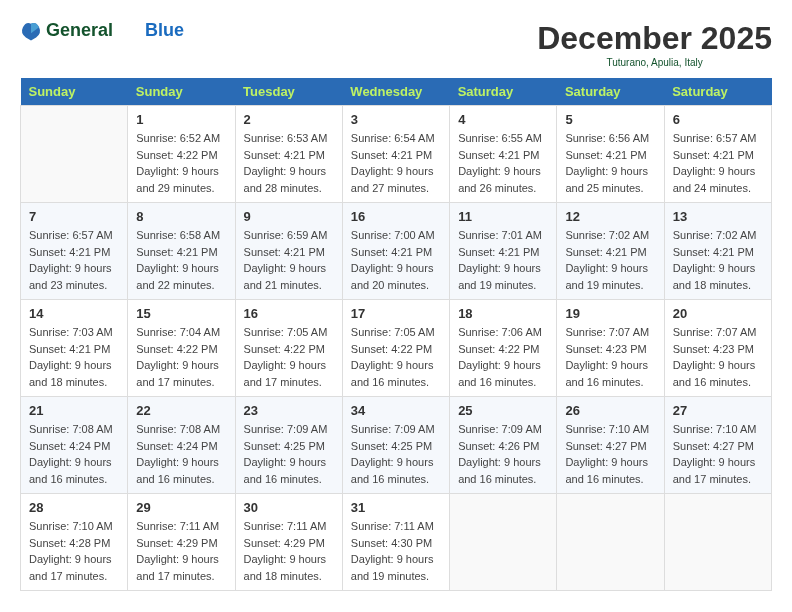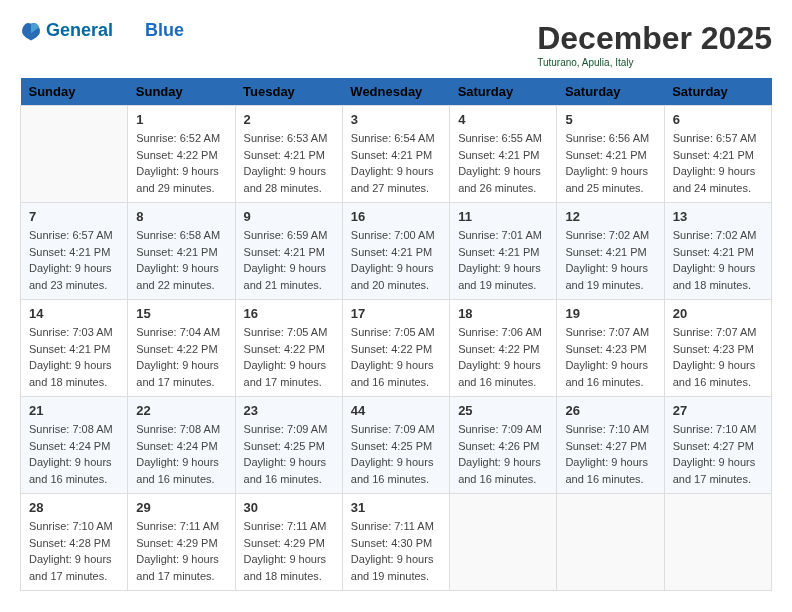--- a/index.html
+++ b/index.html
@@ -17,55 +17,55 @@
       margin-bottom: 10px;
     }
     .logo {
       display: flex;
       align-items: center;
       gap: 4px;
     }
     .logo-text-general {
       font-size: 18px;
       font-weight: bold;
-      color: #0369a1;
+      color: #14532d;
       line-height: 1.1;
       margin-top: 24px;
     }
     .logo-text-blue {
       font-size: 18px;
       font-weight: bold;
       color: #1a6bbf;
       line-height: 1.1;
       margin-left: 32px;
     }
     .logo-icon {
       width: 22px;
       height: 22px;
     }
     .title-section {
-      text-align: left;
+      text-align: center;
     }
     .month-title {
       font-size: 32px;
       font-weight: bold;
       color: #333;
     }
     .location {
       font-size: 10px;
       color: #14532d;
     }
     table {
       width: 100%;
       border-collapse: collapse;
       table-layout: fixed;
     }
     th {
       background-color: #2a6bb5;
-      color: #000000;
+      color: #bef264;
       text-align: left;
       padding: 6px 8px;
       font-size: 13px;
       font-weight: bold;
     }
     td {
       vertical-align: top;
       padding: 6px 8px;
       border: 1px solid #ddd;
       font-size: 11px;
@@ -225,21 +225,21 @@
         </td>
         <td>
           <span class="day-number">22</span>
           <div class="day-info">Sunrise: 7:08 AM<br>Sunset: 4:24 PM<br>Daylight: 9 hours and 16 minutes.</div>
         </td>
         <td>
           <span class="day-number">23</span>
           <div class="day-info">Sunrise: 7:09 AM<br>Sunset: 4:25 PM<br>Daylight: 9 hours and 16 minutes.</div>
         </td>
         <td>
-          <span class="day-number">44</span>
+          <span class="day-number">34</span>
           <div class="day-info">Sunrise: 7:09 AM<br>Sunset: 4:25 PM<br>Daylight: 9 hours and 16 minutes.</div>
         </td>
         <td>
           <span class="day-number">25</span>
           <div class="day-info">Sunrise: 7:09 AM<br>Sunset: 4:26 PM<br>Daylight: 9 hours and 16 minutes.</div>
         </td>
         <td>
           <span class="day-number">26</span>
           <div class="day-info">Sunrise: 7:10 AM<br>Sunset: 4:27 PM<br>Daylight: 9 hours and 16 minutes.</div>
         </td>

